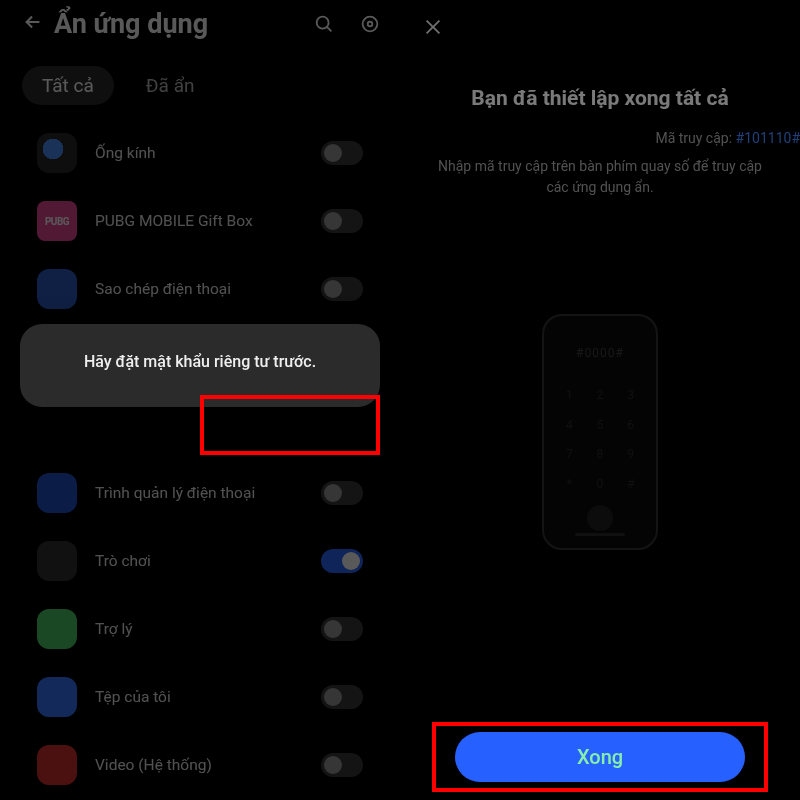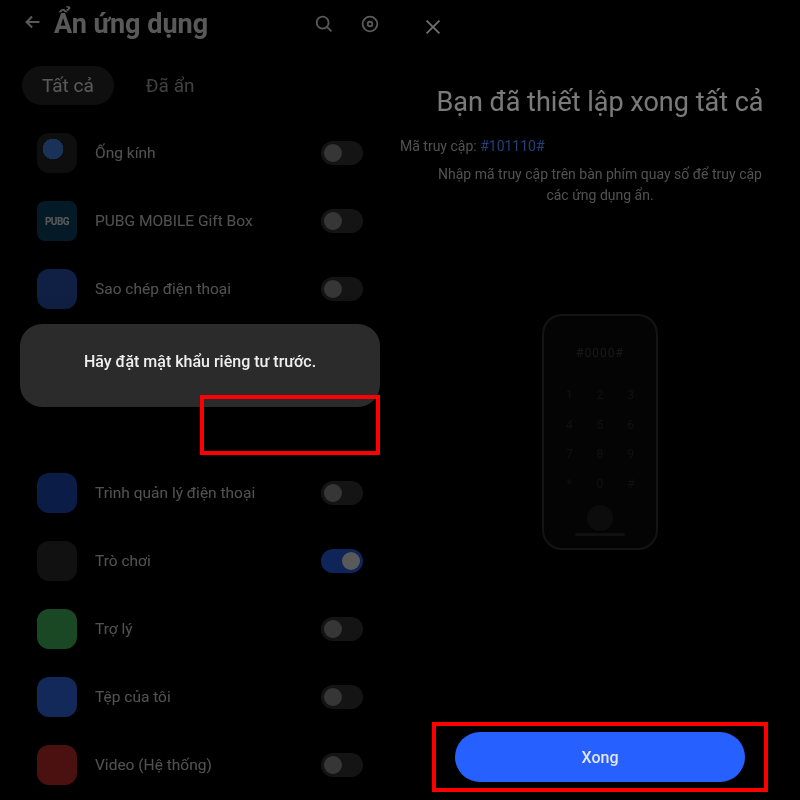--- a/index.html
+++ b/index.html
@@ -21,21 +21,21 @@
     .hicon { width:24px; height:24px; display:flex; align-items:center; justify-content:center; color:#fff; }
 
     .tabs { display:flex; gap:12px; padding:18px 22px 14px; }
     .tab { padding:8px 20px; border-radius:20px; font-size:19px; color:#bbb; }
     .tab.active { background:#2c2c2e; color:#fff; }
 
     .app-list { padding:0 23px; position:relative; z-index:1; }
     .app-row { display:flex; align-items:center; padding:14px 14px; }
     .app-ico { width:40px; height:40px; border-radius:12px; background:#3a3a3a; display:flex; align-items:center; justify-content:center; font-size:22px; flex-shrink:0; }
     .ico-lens { background: radial-gradient(circle at 40% 40%, #4b8ffc 0 30%, #2a2a2a 31%); }
-    .ico-pubg { background:#0c4a6e; border-radius:8px; font-size:10px; color:#fff; font-weight:bold; letter-spacing:-0.5px; display:flex; align-items:center; justify-content:center; }
+    .ico-pubg { background:#ec4899; border-radius:8px; font-size:10px; color:#fff; font-weight:bold; letter-spacing:-0.5px; display:flex; align-items:center; justify-content:center; }
     .ico-copy { background:#2e5cc4; }
     .ico-weather { background: linear-gradient(135deg,#ffd23f,#3483ff); }
     .ico-sec { background:#2153c8; }
     .ico-game { background:#333; }
     .ico-assist { background:#4ccf6a; }
     .ico-files { background:#3476ff; }
     .ico-video { background:#d83131; }
     .app-label { flex:1; margin-left:18px; font-size:15.5px; color:#e9e9e9; }
     .toggle { width:42px; height:24px; border-radius:12px; background:#3b3b3b; position:relative; }
     .toggle .knob { position:absolute; top:3px; left:3px; width:18px; height:18px; border-radius:50%; background:#9a9a9a; }
@@ -46,34 +46,34 @@
     .dialog { position:absolute; left:20px; right:20px; top:324px; background:#2b2b2b; border-radius:22px; z-index:20; padding:28px 18px 18px; box-shadow:0 8px 30px rgba(0,0,0,0.6); }
     .dialog-msg { text-align:center; font-size:16px; font-weight:500; color:#efefef; margin-bottom:18px; }
     .dialog-btns { display:flex; }
     .dbtn { flex:1; text-align:center; padding:14px 0; font-size:15px; color:#4388ff; font-weight:500; border-radius:10px; }
     .dbtn.primary { position:relative; }
     .hl { position:absolute; border:4px solid #ff0000; z-index:40; pointer-events:none; }
     .hl-settings { left:200px; top:395px; width:180px; height:60px; }
 
     
     .r-close { position:absolute; left:22px; top:16px; font-size:24px; color:#eee; }
-    .r-heading { margin-top:86px; text-align:center; font-size:27px; font-weight:400; padding:0 30px; }
-    .r-code { margin-top:20px; text-align:left; font-size:14px; color:#aaa; }
+    .r-heading { margin-top:86px; text-align:center; font-size:21px; font-weight:700; padding:0 30px; }
+    .r-code { margin-top:20px; text-align:right; font-size:14px; color:#aaa; }
     .r-code .code { color:#4388ff; }
     .r-desc { margin-top:10px; text-align:center; font-size:14px; color:#aaa; line-height:1.5; padding:0 38px; }
 
     .phone { position:absolute; left:50%; top:314px; transform:translateX(-50%); width:116px; height:236px; border:2px solid #2a2a2a; border-radius:20px; background:#0a0a0a; padding:10px; display:flex; flex-direction:column; }
     .ph-disp { flex:0 0 54px; display:flex; align-items:center; justify-content:center; color:#333; font-size:12px; letter-spacing:1px; }
     .ph-pad { flex:1; display:grid; grid-template-columns:repeat(3,1fr); grid-auto-rows:1fr; }
     .ph-pad div { display:flex; align-items:center; justify-content:center; color:#222; font-size:12px; }
     .ph-dial { width:26px; height:26px; border-radius:50%; background:#1a1a1a; margin:6px auto 2px; }
     .ph-bar { width:50px; height:3px; background:#222; border-radius:2px; margin:0 auto 2px; }
 
     .done-wrap { position:absolute; bottom:18px; left:50%; transform:translateX(-50%); width:320px; display:flex; justify-content:center; z-index:10; }
-    .done-btn { width:290px; height:50px; border-radius:26px; background:#2661ff; display:flex; align-items:center; justify-content:center; font-size:16px; font-weight:500; color:#e5e5e5; }
+    .done-btn { width:290px; height:50px; border-radius:26px; background:#2661ff; display:flex; align-items:center; justify-content:center; font-size:20px; font-weight:500; color:#86efac; }
     .hl-done { left:432px; right:auto; width:336px; bottom:8px; top:722px; height:70px; }
     .r-shade { position:absolute; inset:0; background:rgba(0,0,0,0.52); pointer-events:none; z-index:5; }
   </style>
 </head>
 <body>
 
 <div class="pane left">
   <div class="l-header">
     <div class="back-icon">
       <svg width="22" height="22" viewBox="0 0 24 24" fill="none" stroke="#fff" stroke-width="2.2">

